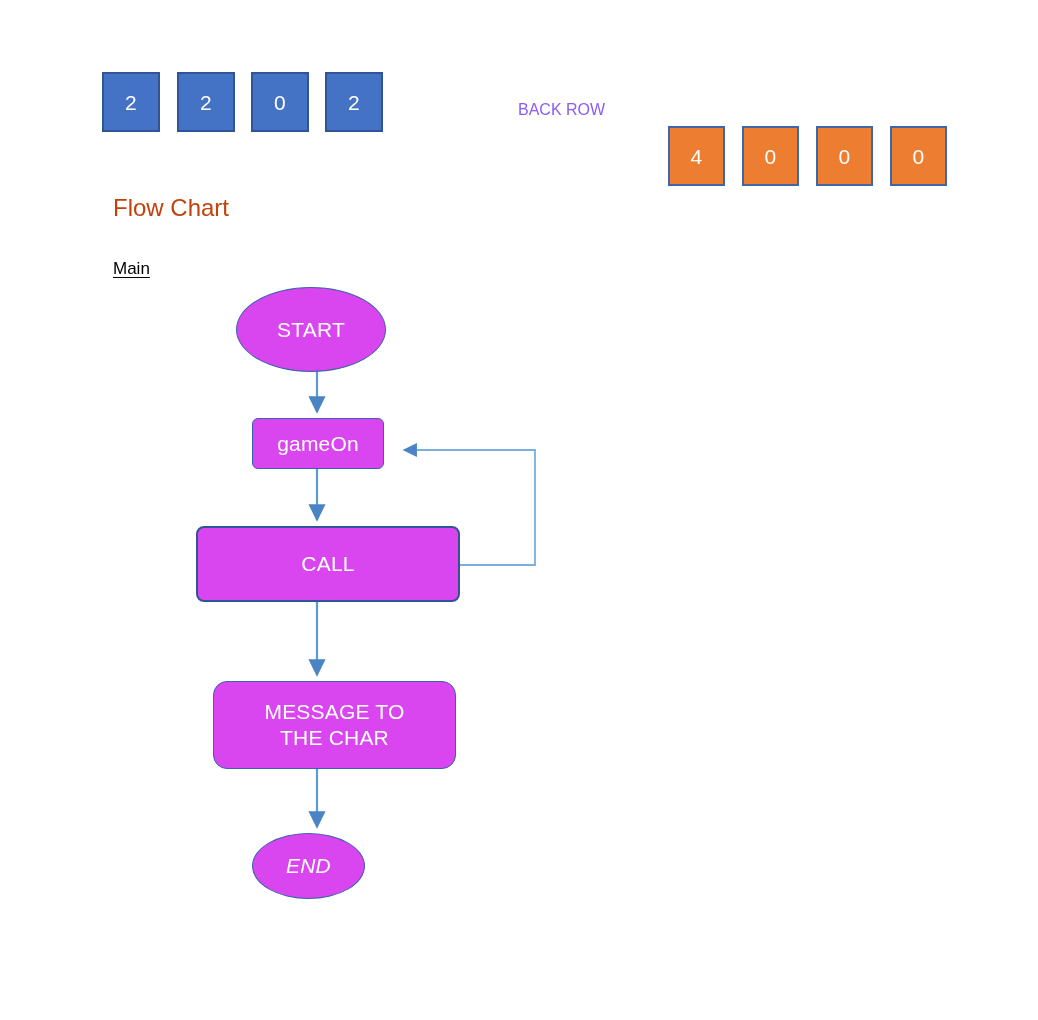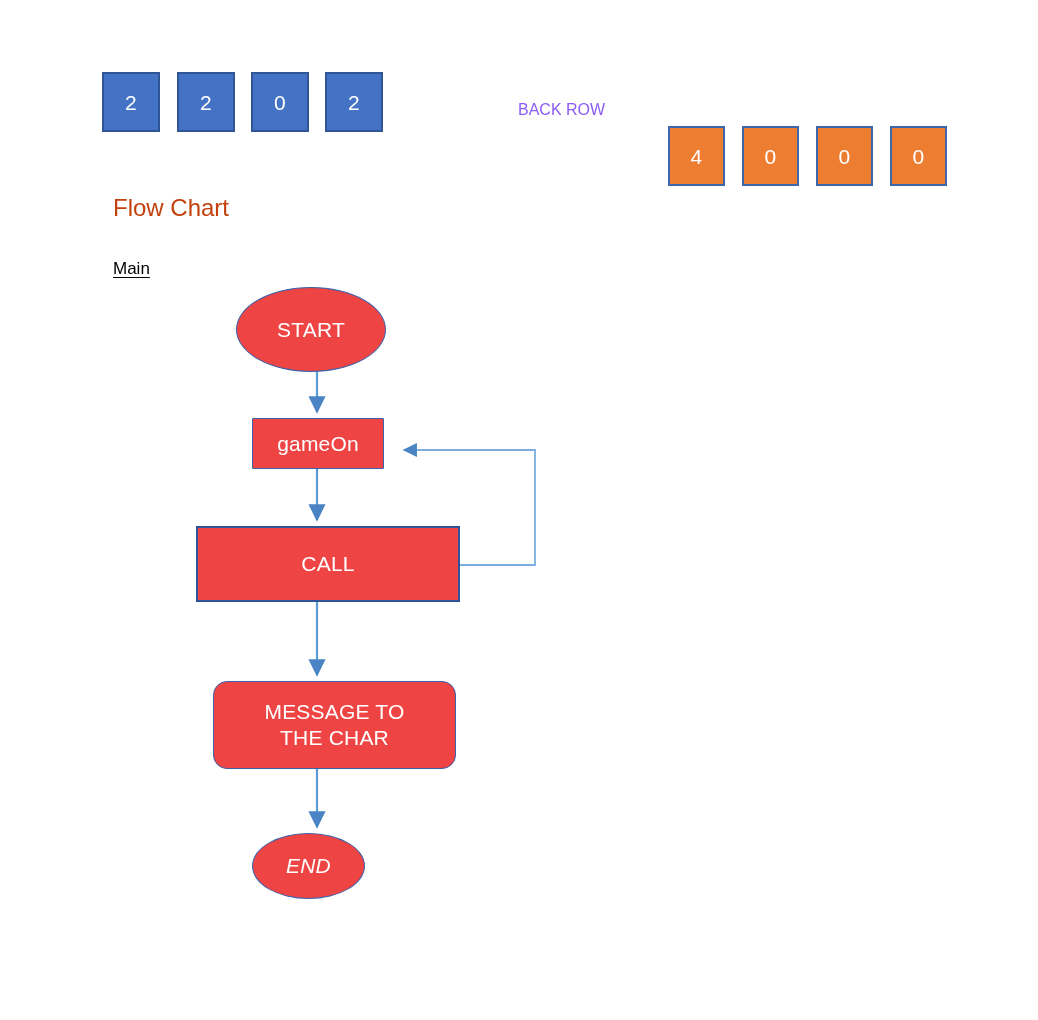--- a/index.html
+++ b/index.html
@@ -73,35 +73,35 @@
 
   
   .node {
     position: absolute;
     box-sizing: border-box;
     display: flex;
     align-items: center;
     justify-content: center;
     text-align: center;
     color: #ffffff;
-    background: #ef4444;
+    background: #d946ef;
     font-size: 21px;
     line-height: 1.22;
     letter-spacing: .2px;
   }
   .node.ellipse {
     border-radius: 50%;
     border: 1px solid #3B62AC;
   }
   .node.rounded {
-    border-radius: 1px;
+    border-radius: 6px;
     border: 1px solid #3B62AC;
   }
   .node.rect {
-    border-radius: 0;
+    border-radius: 8px;
     border: 2px solid #2F5597;
   }
 
   
   .conn {
     position: absolute;
     left: 0;
     top: 0;
     width: 1038px;
     height: 1020px;

